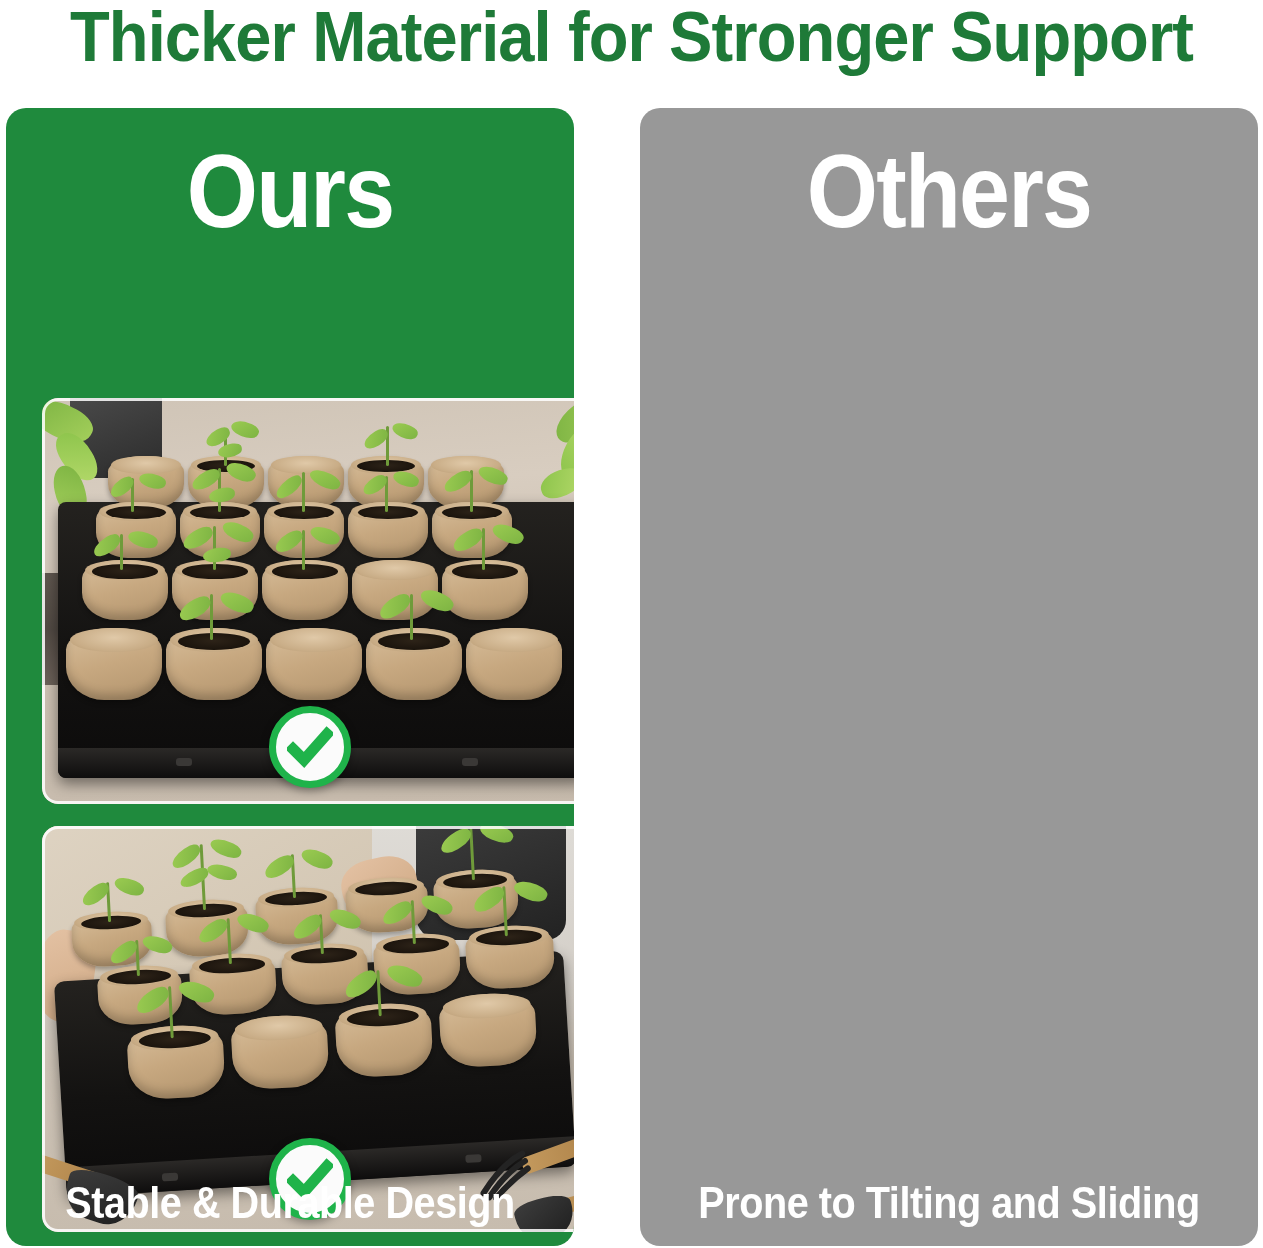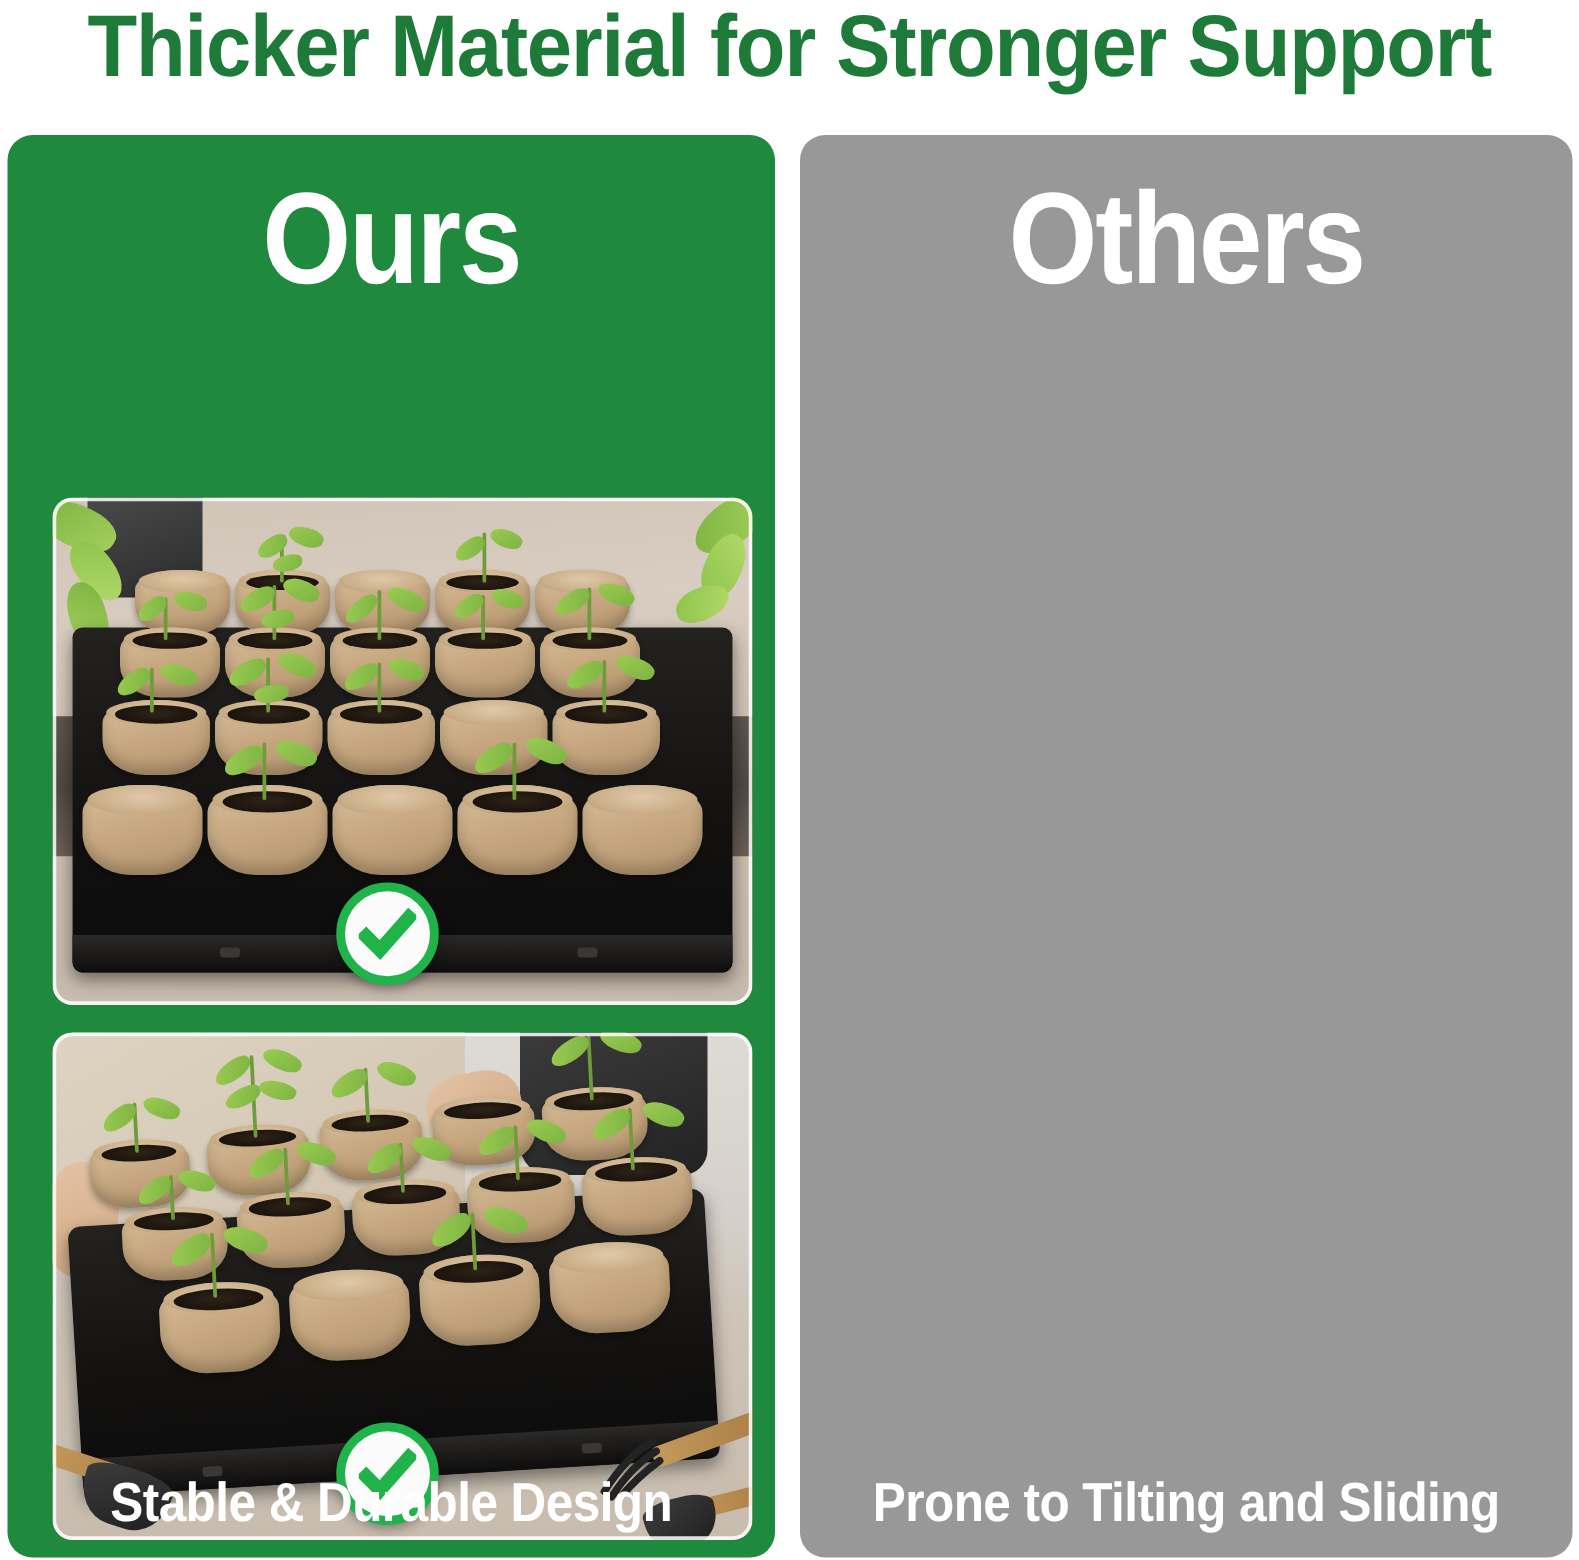--- a/index.html
+++ b/index.html
@@ -15,21 +15,21 @@
     display:flex; align-items:center; justify-content:center;
     font-family:"Liberation Sans", sans-serif;
     font-weight:700; font-size:70px; line-height:72px;
     color:#1E7A38; letter-spacing:-1px;
     transform:scaleX(0.93); transform-origin:center center;
     white-space:nowrap;
   }
 
   
   .panel{ position:absolute; border-radius:20px; overflow:hidden; }
-  .panel-ours  { left:6px;  top:108px; width:614px; height:1138px; background:#1F8A3D; }
+  .panel-ours  { left:6px;  top:108px; width:568px; height:1138px; background:#1F8A3D; }
   .panel-others{ left:640px;top:108px; width:618px; height:1138px; background:#989898; }
 
   .panel-title{
     position:absolute; left:0; top:30px; width:100%;
     text-align:center; color:#ffffff; font-weight:700;
     font-size:104px; line-height:106px; letter-spacing:-2px;
     transform:scaleX(0.88); transform-origin:center center;
   }
 
   

